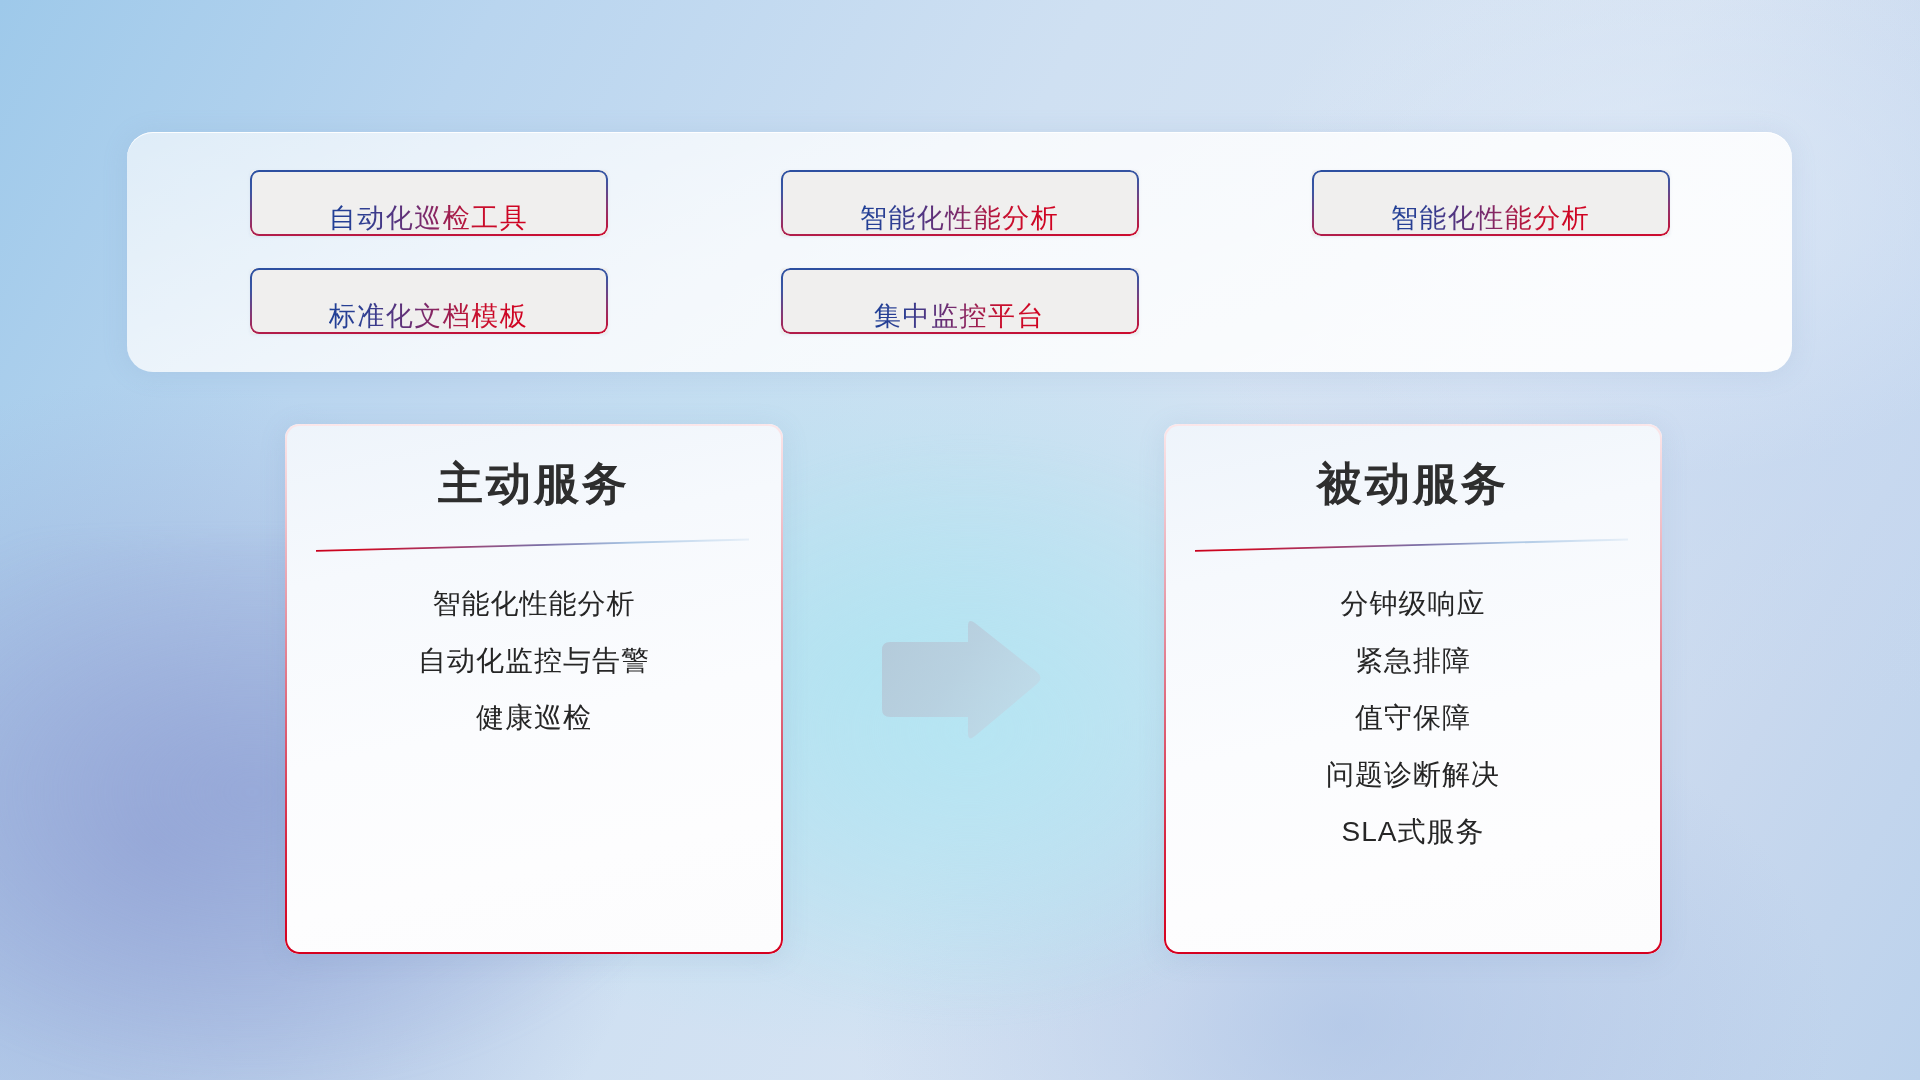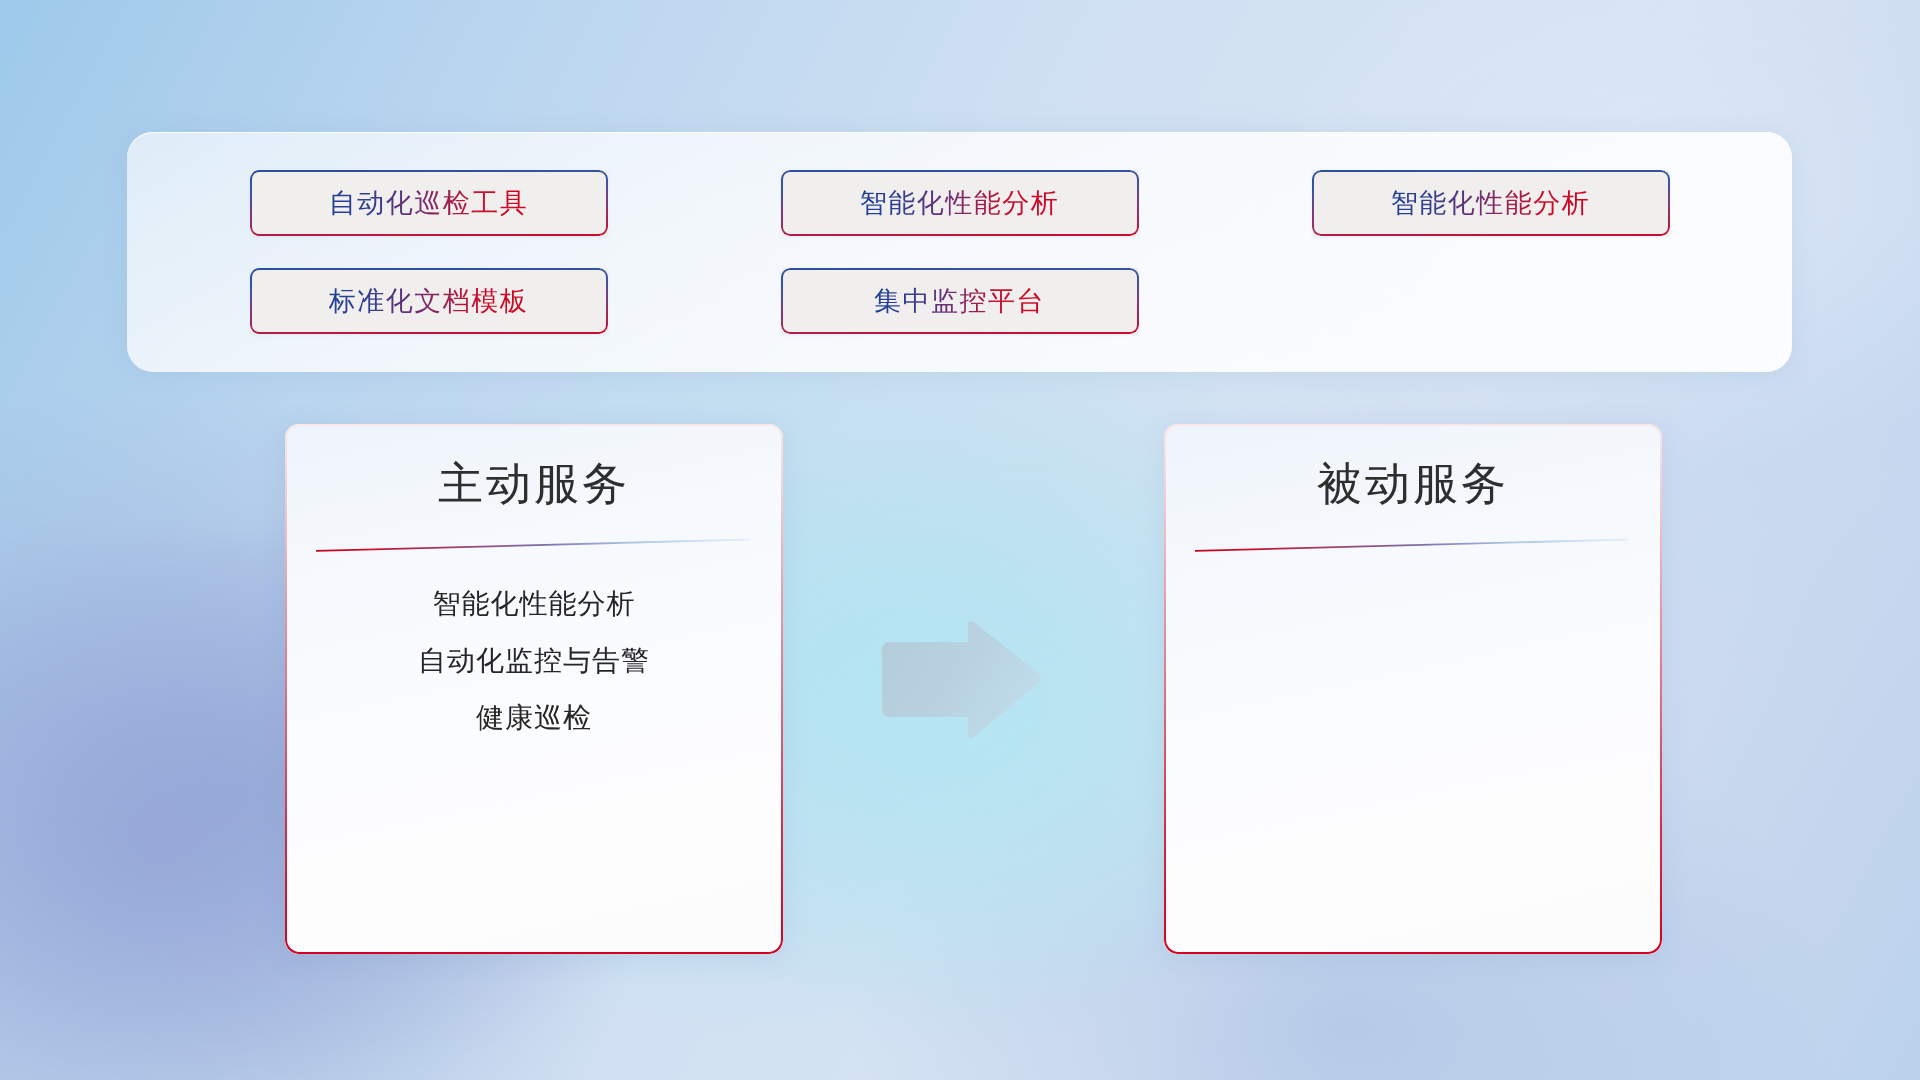--- a/index.html
+++ b/index.html
@@ -45,21 +45,21 @@
     grid-template-rows:repeat(2,1fr);
     align-items:center; justify-items:center;
     padding:22px 36px;
   }
 
   .pill{
     position:relative;
     width:358px; height:66px;
     border-radius:4px;
     background:#f0efee;
-    display:flex; align-items:center; justify-content:center;
+    display:flex; align-items:flex-end; justify-content:center;
     box-shadow:0 1px 3px rgba(90,120,160,0.10);
   }
   
   .pill::before{
     content:""; position:absolute; inset:0; border-radius:9px;
     padding:2px;
     background:linear-gradient(178deg,#2c4fa0 0%,#3a55a2 28%,#8b3570 62%,#cf0a2c 100%);
     -webkit-mask:linear-gradient(#000 0 0) content-box, linear-gradient(#000 0 0);
     -webkit-mask-composite:xor; mask-composite:exclude;
     pointer-events:none;
@@ -88,21 +88,21 @@
     -webkit-mask-composite:xor; mask-composite:exclude;
     pointer-events:none;
   }
   .card-left{ left:285px; }
   .card-right{ left:1164px; }
 
   .card-inner{ position:relative; z-index:2; padding:26px 30px 0; height:100%; }
 
   .card-title{
     text-align:center;
-    font-size:45px; font-weight:400; color:#2e2e2e;
+    font-size:45px; font-weight:700; color:#2e2e2e;
     letter-spacing:3px; line-height:1.25;
     margin-top:6px;
   }
 
   .divider{
     position:relative; height:14px; margin:26px 4px 0 1px;
   }
   .divider svg{ display:block; width:100%; height:14px; overflow:visible; }
 
   .card-list{ margin-top:24px; display:flex; flex-direction:column; }
@@ -211,17 +211,24 @@
               <stop offset="0.52" stop-color="#7b6fa6"></stop>
               <stop offset="0.72" stop-color="#a8c4e2"></stop>
               <stop offset="0.88" stop-color="#cfe0f1"></stop>
               <stop offset="1" stop-color="#e6eff8"></stop>
             </linearGradient>
           </defs>
           <path d="M0,12 L436,0.6 L436,2.4 L0,13.8 Z" fill="url(#divGradR)"></path>
         </svg>
       </div>
 
+      <div class="card-list">
+        <div class="card-list-item">分钟级响应</div>
+        <div class="card-list-item">紧急排障</div>
+        <div class="card-list-item">值守保障</div>
+        <div class="card-list-item">问题诊断解决</div>
+        <div class="card-list-item">SLA式服务</div>
+      </div>
 
     </div>
   </div>
 
 </div>
 
 </body></html>

